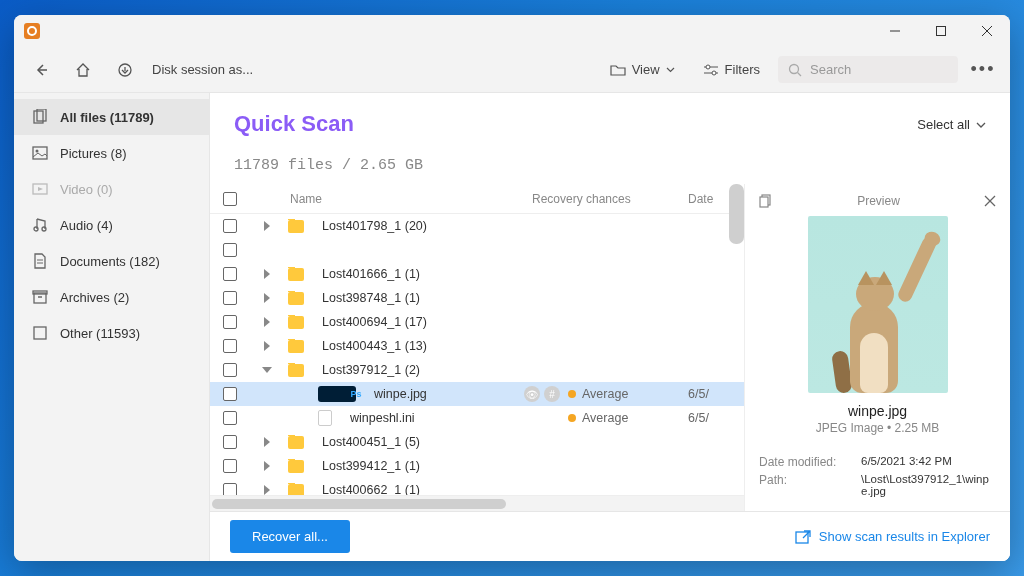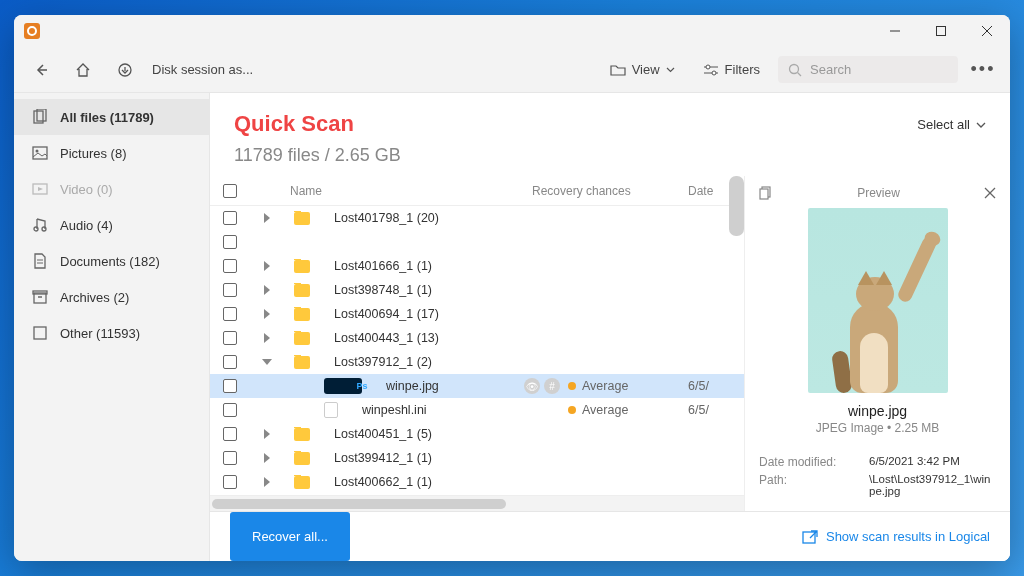--- a/index.html
+++ b/index.html
@@ -45,36 +45,36 @@
     .sb-item {
       display:flex;align-items:center;gap:12px;padding:10px 18px;font-size:13px;color:#333;
     }
     .sb-item.active{background:#e6e6e6;font-weight:600;}
     .sb-item.dim{color:#aaa;}
     .sb-ico{width:16px;height:16px;color:#666;flex-shrink:0;}
     .sb-item.dim .sb-ico{color:#bbb;}
     
     .main { flex:1; background:#fff; display:flex; flex-direction:column; overflow:hidden; border-left:1px solid #e6e6e6;}
     .header { padding:18px 24px 10px; display:flex; align-items:flex-start;}
-    .header h1{font-size:22px;font-weight:600;color:#ef4444;}
-    .header .sub{font-size:18px;color:#888;margin-top:8px;}
+    .header h1{font-size:22px;font-weight:600;color:#8b5cf6;}
+    .header .sub{font-size:15px;color:#888;margin-top:20px;font-family:Liberation Mono, monospace;}
     .header .selall{margin-left:auto;font-size:13px;color:#333;display:flex;align-items:center;gap:6px;margin-top:6px;}
     .table-wrap{flex:1;display:flex;overflow:hidden;}
     .table{flex:1;display:flex;flex-direction:column;overflow:hidden;min-width:0;}
     .thead{display:flex;align-items:center;height:30px;border-bottom:1px solid #eee;font-size:12px;color:#888;padding-left:6px;gap:36px;}
     .th-check{width:28px;display:flex;align-items:center;justify-content:center;}
     .th-name{flex:1;padding-left:10px;}
     .th-rec{width:120px;}
     .th-date{width:56px;position:relative;}
     .chk{width:14px;height:14px;border:1.5px solid #666;border-radius:2px;background:#fff;}
     .rows{flex:1;overflow:auto;}
     .row{display:flex;align-items:center;height:24px;font-size:12.5px;color:#333;padding-left:6px;}
     .row.sel{background:#d1e5fb;}
     .row .r-check{width:28px;display:flex;align-items:center;justify-content:center;}
-    .row .r-name{flex:1;display:flex;align-items:center;gap:24px;min-width:0;white-space:nowrap;overflow:hidden;}
+    .row .r-name{flex:1;display:flex;align-items:center;gap:18px;min-width:0;white-space:nowrap;overflow:hidden;}
     .row .r-rec{width:120px;display:flex;align-items:center;gap:6px;color:#666;text-align:right;}
     .row .r-date{width:56px;color:#666;}
     .tri{width:0;height:0;border-top:5px solid transparent;border-bottom:5px solid transparent;border-left:6px solid #888;flex-shrink:0;}
     .tri.down{transform:rotate(90deg);}
     .folder-ico{width:16px;height:13px;background:#ffc93c;border-radius:2px;position:relative;flex-shrink:0;}
     .folder-ico::before{content:"";position:absolute;top:-3px;left:0;width:7px;height:3px;background:#ffc93c;border-radius:2px 2px 0 0;}
     .ps-ico{width:16px;height:16px;background:#001e36;border-radius:3px;display:flex;align-items:center;justify-content:center;color:#31a8ff;font-size:9px;font-weight:700;flex-shrink:0;padding-left:38px;}
     .ini-ico{width:14px;height:16px;background:#fff;border:1px solid #ccc;border-radius:2px;flex-shrink:0;position:relative;}
     .dot{width:8px;height:8px;border-radius:50%;background:#f5a623;}
     .row-badges{display:flex;gap:4px;margin-right:8px;}
@@ -92,25 +92,25 @@
     .cat-body{position:absolute;bottom:0;left:42px;width:48px;height:90px;background:#c9a87a;border-radius:24px 24px 12px 12px;}
     .cat-chest{position:absolute;bottom:0;left:52px;width:28px;height:60px;background:#f1dfc2;border-radius:14px 14px 8px 8px;}
     .cat-head{position:absolute;bottom:82px;left:48px;width:38px;height:34px;background:#c9a87a;border-radius:50%;}
     .cat-ear1{position:absolute;bottom:108px;left:50px;width:0;height:0;border-left:8px solid transparent;border-right:8px solid transparent;border-bottom:14px solid #b8935f;}
     .cat-ear2{position:absolute;bottom:108px;left:68px;width:0;height:0;border-left:8px solid transparent;border-right:8px solid transparent;border-bottom:14px solid #b8935f;}
     .cat-paw{position:absolute;bottom:95px;left:88px;width:14px;height:70px;background:#c9a87a;border-radius:7px;transform:rotate(25deg);transform-origin:bottom left;}
     .cat-paw::after{content:"";position:absolute;top:-6px;left:0;width:16px;height:14px;background:#c9a87a;border-radius:50%;}
     .cat-tail{position:absolute;bottom:0;left:26px;width:16px;height:42px;background:#8f6f46;border-radius:8px;transform:rotate(-8deg);}
     .pv-name{text-align:center;font-size:14px;color:#222;margin-bottom:2px;}
     .pv-meta{text-align:center;color:#888;margin-bottom:20px;}
-    .pv-row{display:flex;gap:20px;margin-bottom:4px;}
+    .pv-row{display:flex;gap:12px;margin-bottom:4px;}
     .pv-row .k{width:90px;color:#888;}
     .pv-row .v{flex:1;color:#333;font-size:11.5px;word-break:break-all;}
     
-    .footer{height:50px;border-top:1px solid #e6e6e6;display:flex;padding:0 20px;background:#fff;}
+    .footer{height:50px;border-top:1px solid #e6e6e6;display:flex;align-items:center;padding:0 20px;background:#fff;}
     .recover-btn{background:#1a87e8;color:#fff;border:none;padding:9px 22px;font-size:13px;border-radius:3px;}
     .explorer-link{margin-left:auto;color:#1a87e8;font-size:13px;display:flex;align-items:center;gap:8px;}
     svg{display:block;}
     .th-date-wrap{position:relative;}
   </style>
 </head>
 <body>
 
 <div class="window">
 
@@ -471,18 +471,18 @@
         </div>
       </div>
 
       <div class="footer">
         <button class="recover-btn">Recover all...</button>
         <div class="explorer-link">
           <svg width="16" height="14" viewBox="0 0 16 14">
               <rect x="1" y="2" width="12" height="11" fill="none" stroke="#1a87e8" stroke-width="1.3"></rect>
               <path d="M9 1 H15 V7 M15 1 L8 8" fill="none" stroke="#1a87e8" stroke-width="1.3"></path>
             </svg>
-          <span>Show scan results in Logical</span>
+          <span>Show scan results in Explorer</span>
         </div>
       </div>
     </div>
   </div>
 </div>
 
 </body></html>

